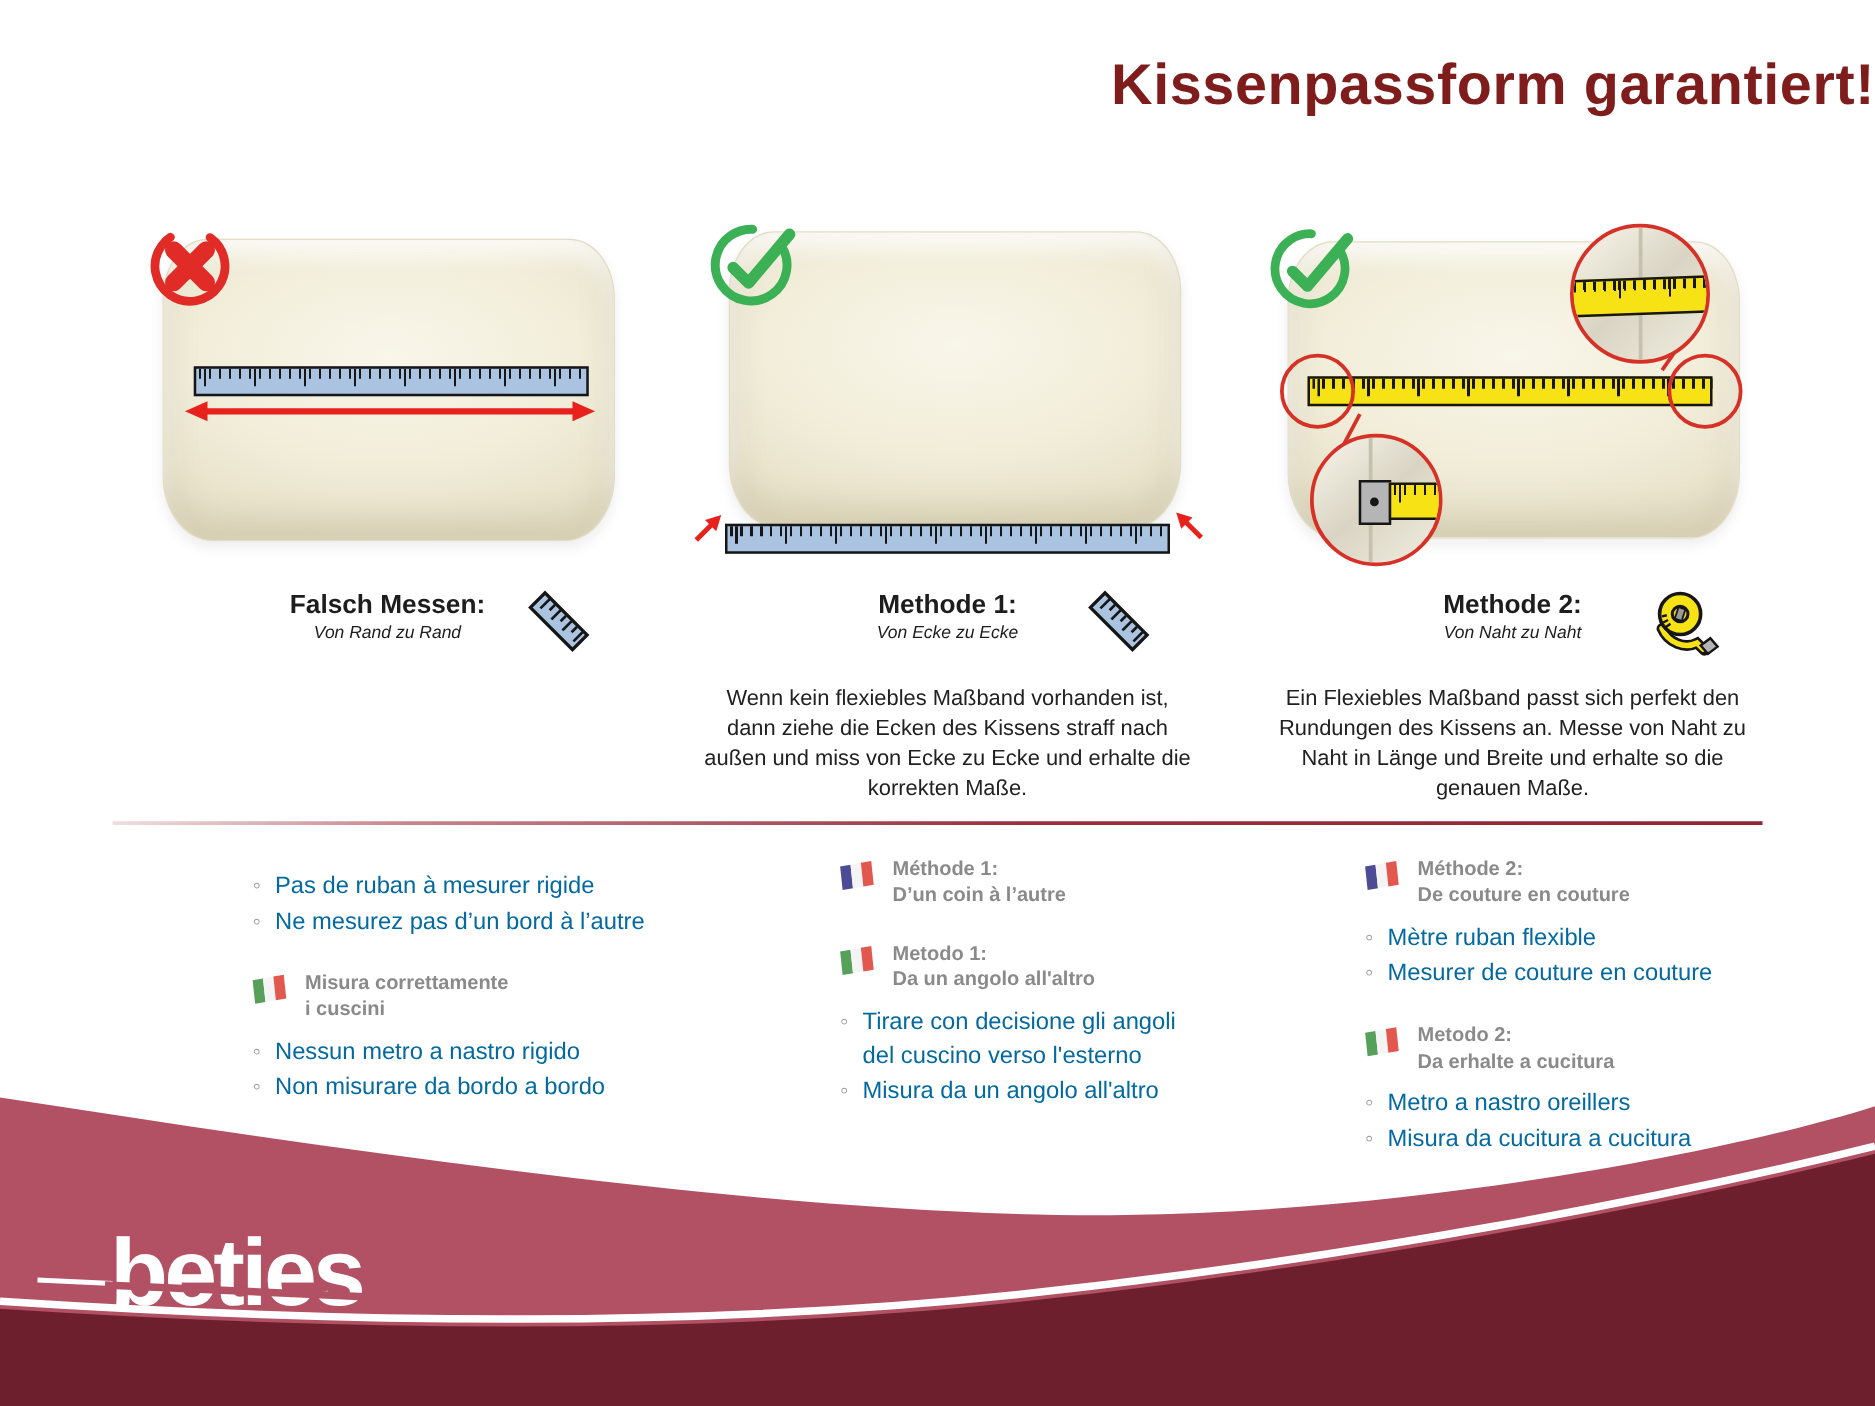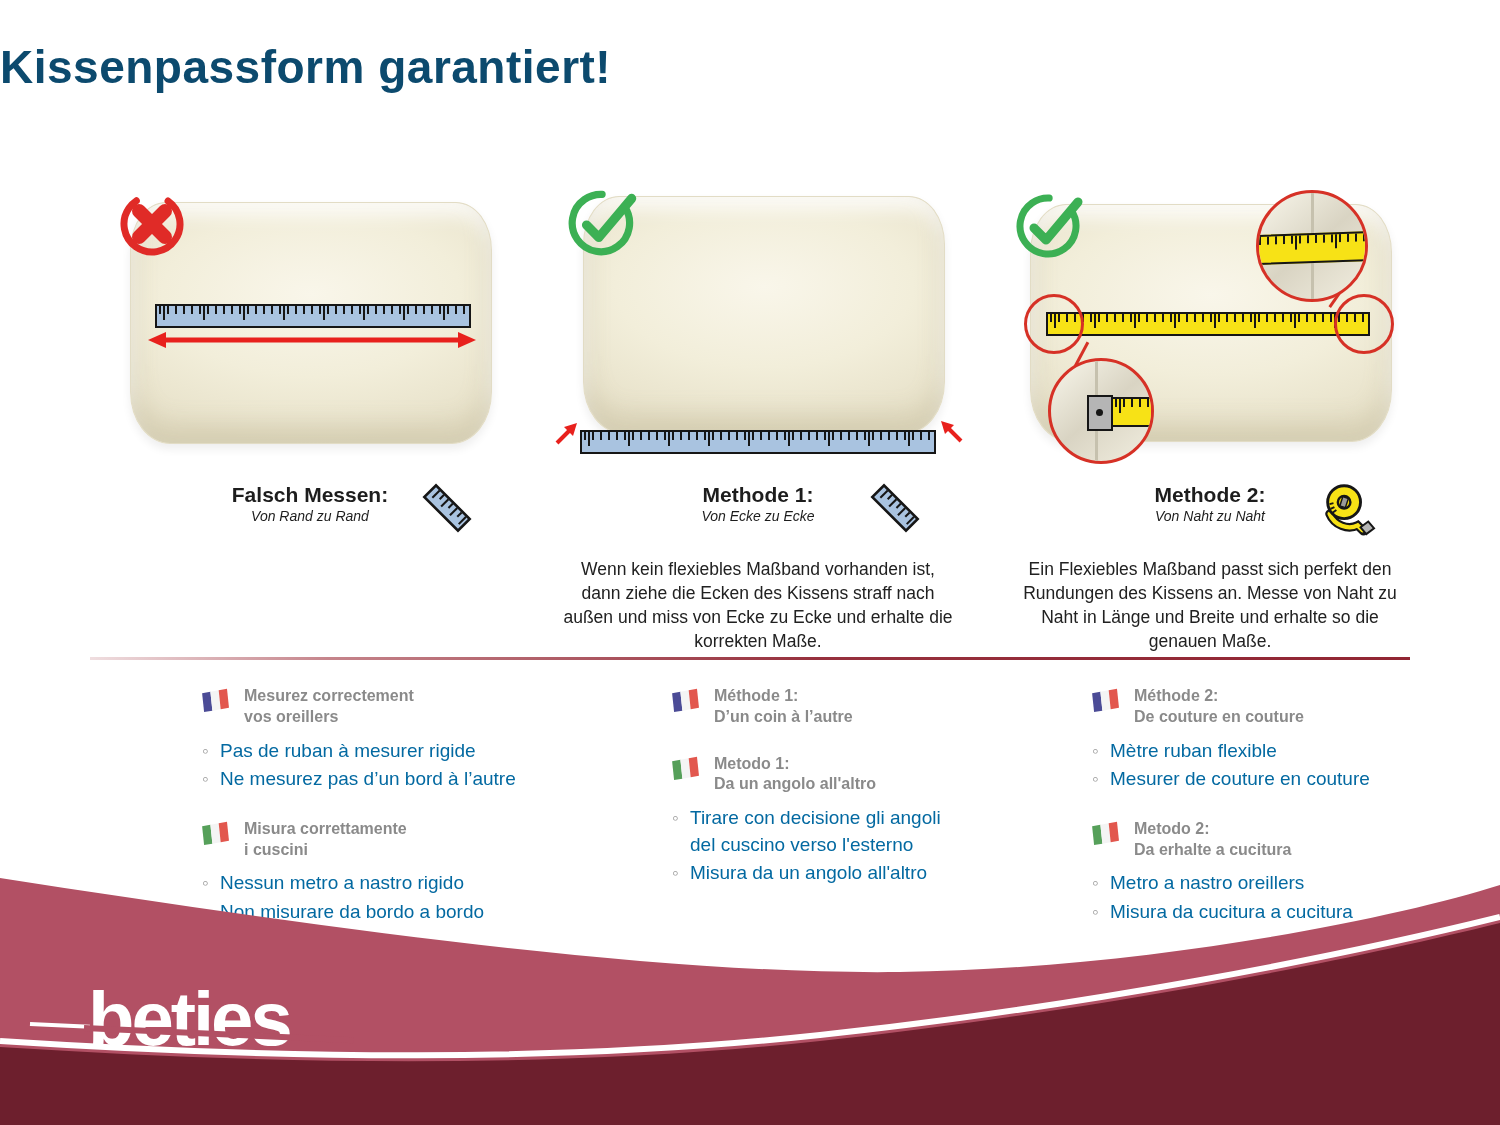--- a/index.html
+++ b/index.html
@@ -1,25 +1,25 @@
 <!DOCTYPE html>
 <html><head>
 <meta charset="utf-8">
 <style>
   html,body{margin:0;padding:0;background:#fff;}
   .page{position:relative;width:1500px;height:1125px;overflow:hidden;background:#ffffff;
         font-family:"Liberation Sans", sans-serif;color:#1d1d1d;}
 
   
-  .title{position:absolute;top:40px;left:0;width:100%;text-align:left;
-         font-size:46px;font-weight:bold;color:#0c4a6e;letter-spacing:.5px;}
+  .title{position:absolute;top:40px;left:0;width:100%;text-align:right;
+         font-size:46px;font-weight:bold;color:#7f1d1d;letter-spacing:.5px;}
 
   
   .cols{position:absolute;top:160px;left:0;width:1500px;height:488px;}
-  .col{position:absolute;top:12px;width:420px;height:488px;}
+  .col{position:absolute;top:1px;width:420px;height:488px;}
   .col.c0{left:100px}.col.c1{left:548px}.col.c2{left:1000px}
   .pillow-area{position:relative;width:420px;height:285px;}
   .pillow{position:absolute;background:radial-gradient(ellipse 75% 62% at 50% 38%, #f9f6ea 0%, #f2eeda 55%, #e7e1c9 100%);
           border:1px solid #e2dcc5;
           border-radius:36px 36px 40px 40px / 48px 48px 52px 52px;
           box-shadow:inset 0 -16px 26px rgba(160,150,110,.28), inset 0 12px 18px rgba(255,255,255,.85), 0 5px 10px rgba(0,0,0,.07);}
   .badge{position:absolute;width:80px;height:80px;z-index:5;}
 
   
   .ruler,.tape{position:absolute;height:20px;border:2px solid #161616;background-repeat:no-repeat,no-repeat;
@@ -210,35 +210,20 @@
       <p class="method-desc">Ein Flexiebles Maßband passt sich perfekt den Rundungen des Kissens an. Messe von Naht zu Naht in Länge und Breite und erhalte so die genauen Maße.</p>
     </div>
   </div>
 
   <hr class="divider">
 
   <div class="translations">
 
     <div class="tcol t0">
       <div class="lang-block">
-        <div class="tr-head">
-          <span class="flag">
-            <svg width="32" height="26" viewBox="0 0 32 26">
-                <g transform="rotate(-6 16 13) skewY(-4)">
-              <rect x="3" y="4" width="8.4" height="19" fill="#4b4b96"></rect>
-              <rect x="11.4" y="4" width="8.4" height="19" fill="#f4f4f4"></rect>
-              <rect x="19.8" y="4" width="8.4" height="19" fill="#e2574e"></rect>
-                </g>
-              </svg>
-          </span>
-          <div class="tr-title">
-            <div>Mesurez correctement</div>
-            <div>vos oreillers</div>
-          </div>
-        </div>
         <ul class="tr-bullets">
           <li>Pas de ruban à mesurer rigide</li>
           <li>Ne mesurez pas d’un bord à l’autre</li>
         </ul>
       </div>
       <div class="lang-block">
         <div class="tr-head">
           <span class="flag">
             <svg width="32" height="26" viewBox="0 0 32 26">
                 <g transform="rotate(-6 16 13) skewY(-4)">

